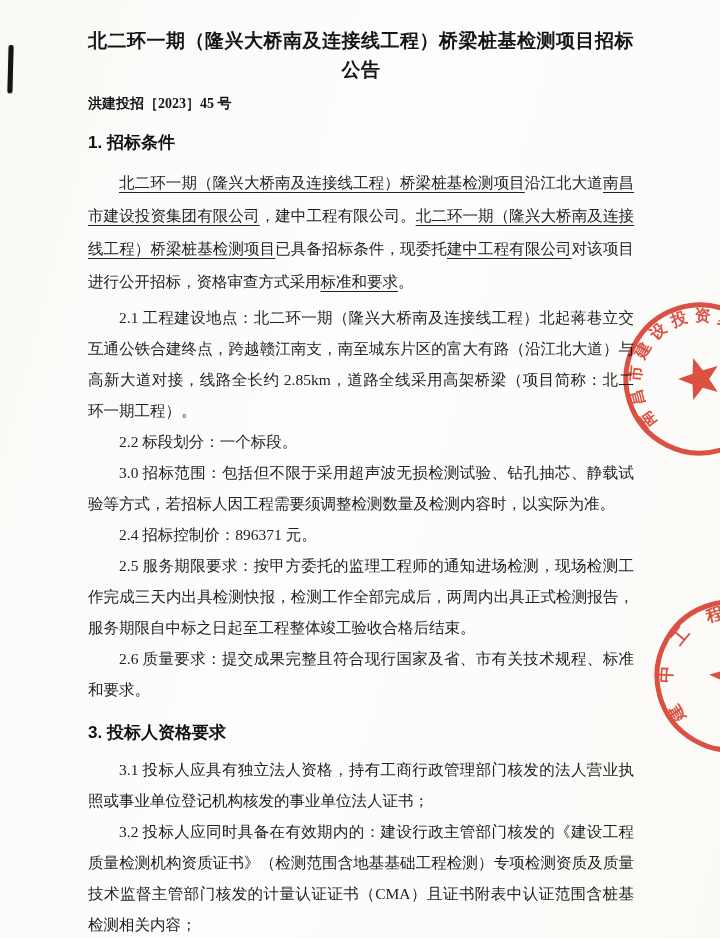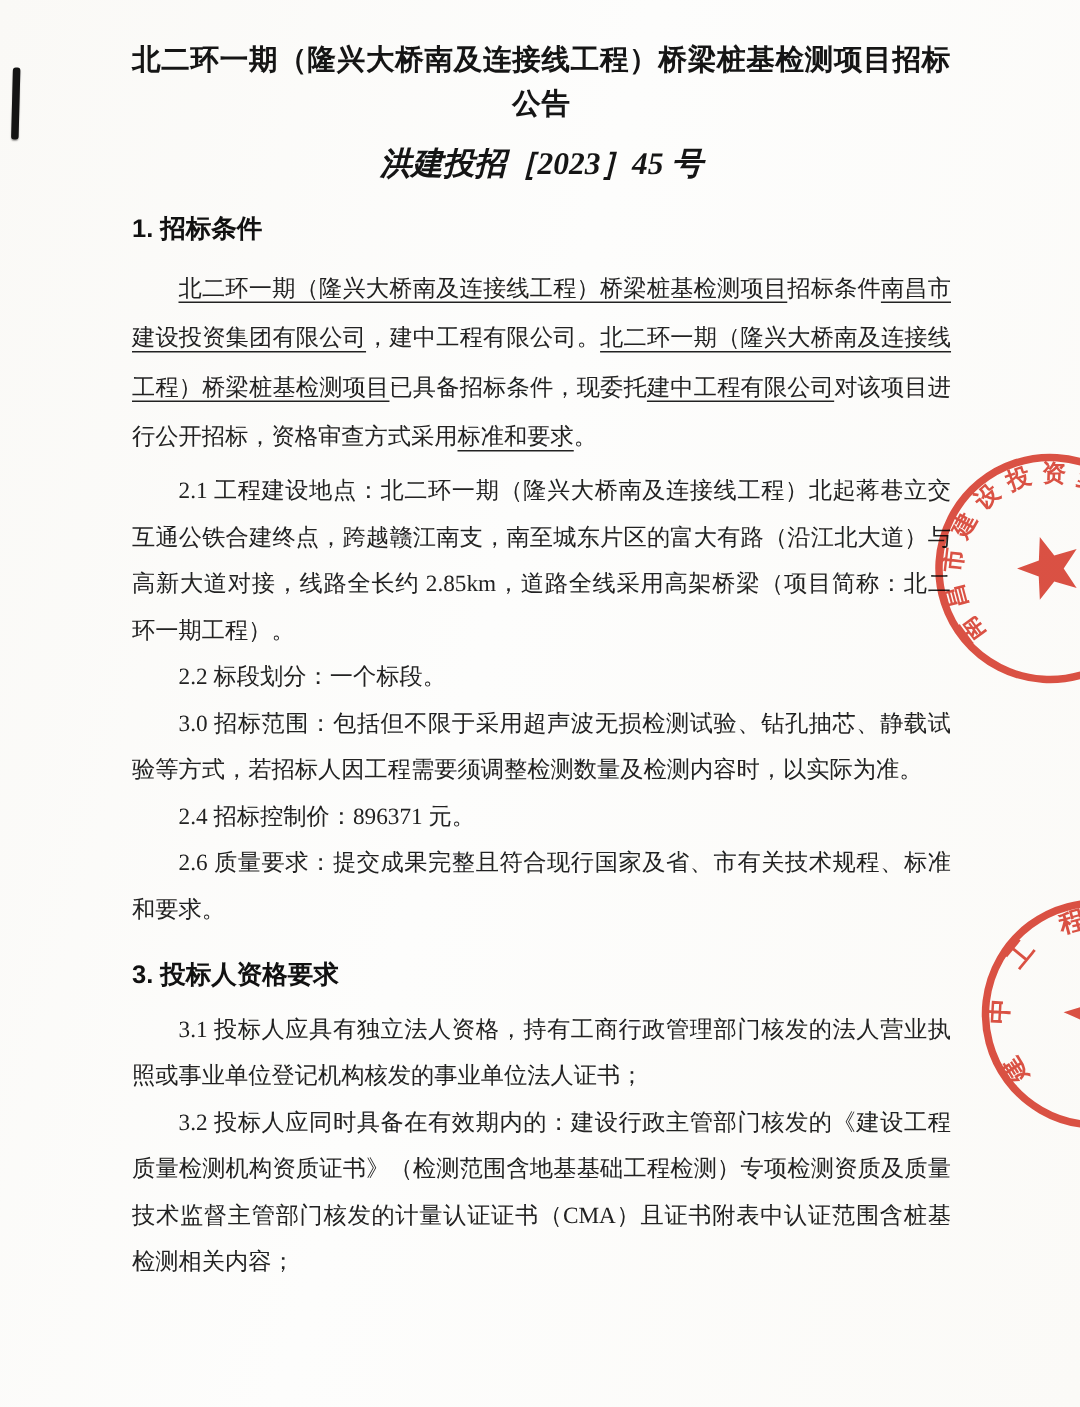--- a/index.html
+++ b/index.html
@@ -27,26 +27,24 @@
   .doc-title {
     font-size: 19px;
     font-weight: 700;
     text-align: center;
     line-height: 1.55;
     margin: 6px 0 10px;
     letter-spacing: .5px;
     color: #151515;
   }
   .doc-number {
-    font-size: 21px;
+    font-size: 14px;
     font-weight: 700;
-    text-align: center;
     margin: 0 0 18px;
     color: #151515;
-    font-style: italic;
   }
   .sec-heading {
     font-family: "Liberation Sans", "DejaVu Sans", sans-serif;
     font-size: 17px;
     font-weight: 700;
     color: #111;
     margin: 16px 0 10px;
   }
   .sec-heading.first { margin-top: 10px; }
   p.body {
@@ -83,26 +81,27 @@
 <body>
 
 <div class="page">
 
   <div class="scan-mark"></div>
 
   <h1 class="doc-title">北二环一期（隆兴大桥南及连接线工程）桥梁桩基检测项目招标公告</h1>
   <div class="doc-number">洪建投招［2023］45 号</div>
 
   <h2 class="sec-heading first">1. 招标条件</h2>
-  <p class="body s1"><span class="u">北二环一期（隆兴大桥南及连接线工程）桥梁桩基检测项目</span><span>招标条件</span><span class="u">南昌市建设投资集团有限公司</span><span>，建中工程有限公司。</span><span class="u">北二环一期（隆兴大桥南及连接线工程）桥梁桩基检测项目</span><span>已具备招标条件，现委托</span><span class="u">建中工程有限公司</span><span>对该项目进行公开招标，资格审查方式采用</span><span class="u">标准和要求</span><span>。</span></p>
+  <p class="body s1"><span class="u">北二环一期（隆兴大桥南及连接线工程）桥梁桩基检测项目</span><span>沿江北大道</span><span class="u">南昌市建设投资集团有限公司</span><span>，建中工程有限公司。</span><span class="u">北二环一期（隆兴大桥南及连接线工程）桥梁桩基检测项目</span><span>已具备招标条件，现委托</span><span class="u">建中工程有限公司</span><span>对该项目进行公开招标，资格审查方式采用</span><span class="u">标准和要求</span><span>。</span></p>
 
   <p class="body">2.1 工程建设地点：北二环一期（隆兴大桥南及连接线工程）北起蒋巷立交互通公铁合建终点，跨越赣江南支，南至城东片区的富大有路（沿江北大道）与高新大道对接，线路全长约 2.85km，道路全线采用高架桥梁（项目简称：北二环一期工程）。</p>
   <p class="body">2.2 标段划分：一个标段。</p>
   <p class="body">3.0 招标范围：包括但不限于采用超声波无损检测试验、钻孔抽芯、静载试验等方式，若招标人因工程需要须调整检测数量及检测内容时，以实际为准。</p>
   <p class="body">2.4 招标控制价：896371 元。</p>
+  <p class="body">2.5 服务期限要求：按甲方委托的监理工程师的通知进场检测，现场检测工作完成三天内出具检测快报，检测工作全部完成后，两周内出具正式检测报告，服务期限自中标之日起至工程整体竣工验收合格后结束。</p>
   <p class="body">2.6 质量要求：提交成果完整且符合现行国家及省、市有关技术规程、标准和要求。</p>
 
   <h2 class="sec-heading">3. 投标人资格要求</h2>
   <p class="body">3.1 投标人应具有独立法人资格，持有工商行政管理部门核发的法人营业执照或事业单位登记机构核发的事业单位法人证书；</p>
   <p class="body">3.2 投标人应同时具备在有效期内的：建设行政主管部门核发的《建设工程质量检测机构资质证书》（检测范围含地基基础工程检测）专项检测资质及质量技术监督主管部门核发的计量认证证书（CMA）且证书附表中认证范围含桩基检测相关内容；</p>
 
   <svg class="stamp stamp-1" viewBox="0 0 160 160" aria-hidden="true">
     <defs>
       <path id="arc1" d="M 26,108 A 60,60 0 1 1 134,108" fill="none"></path>
     </defs>

